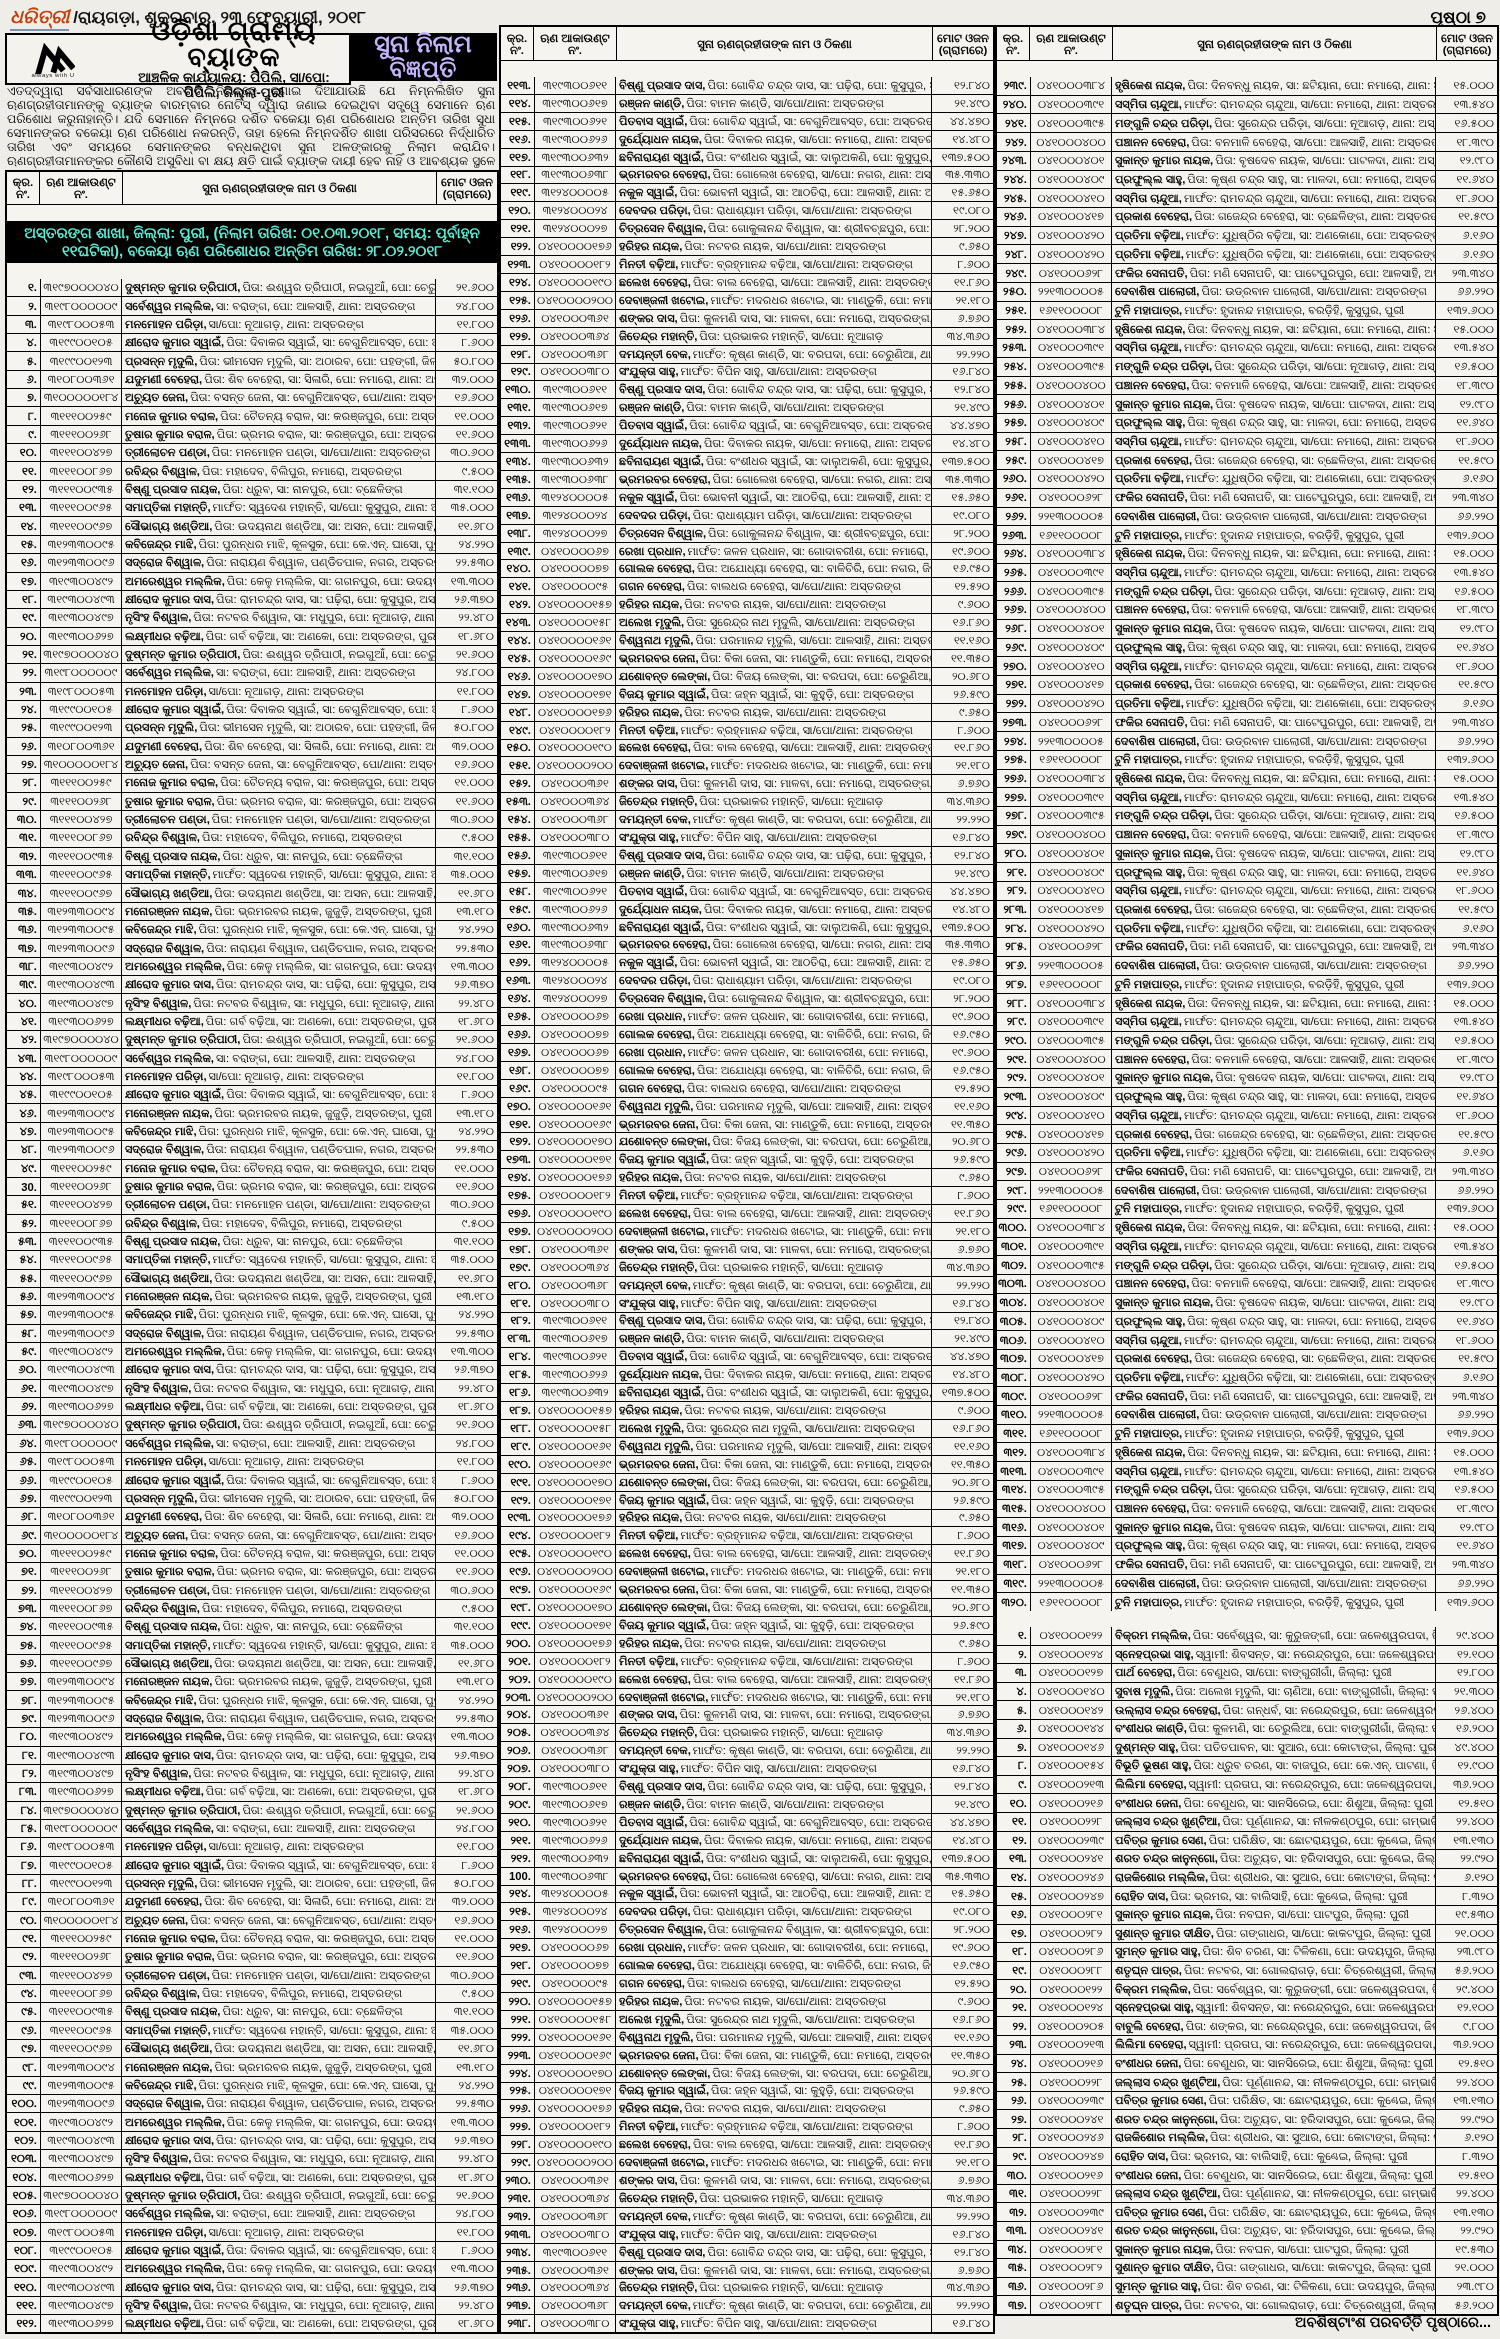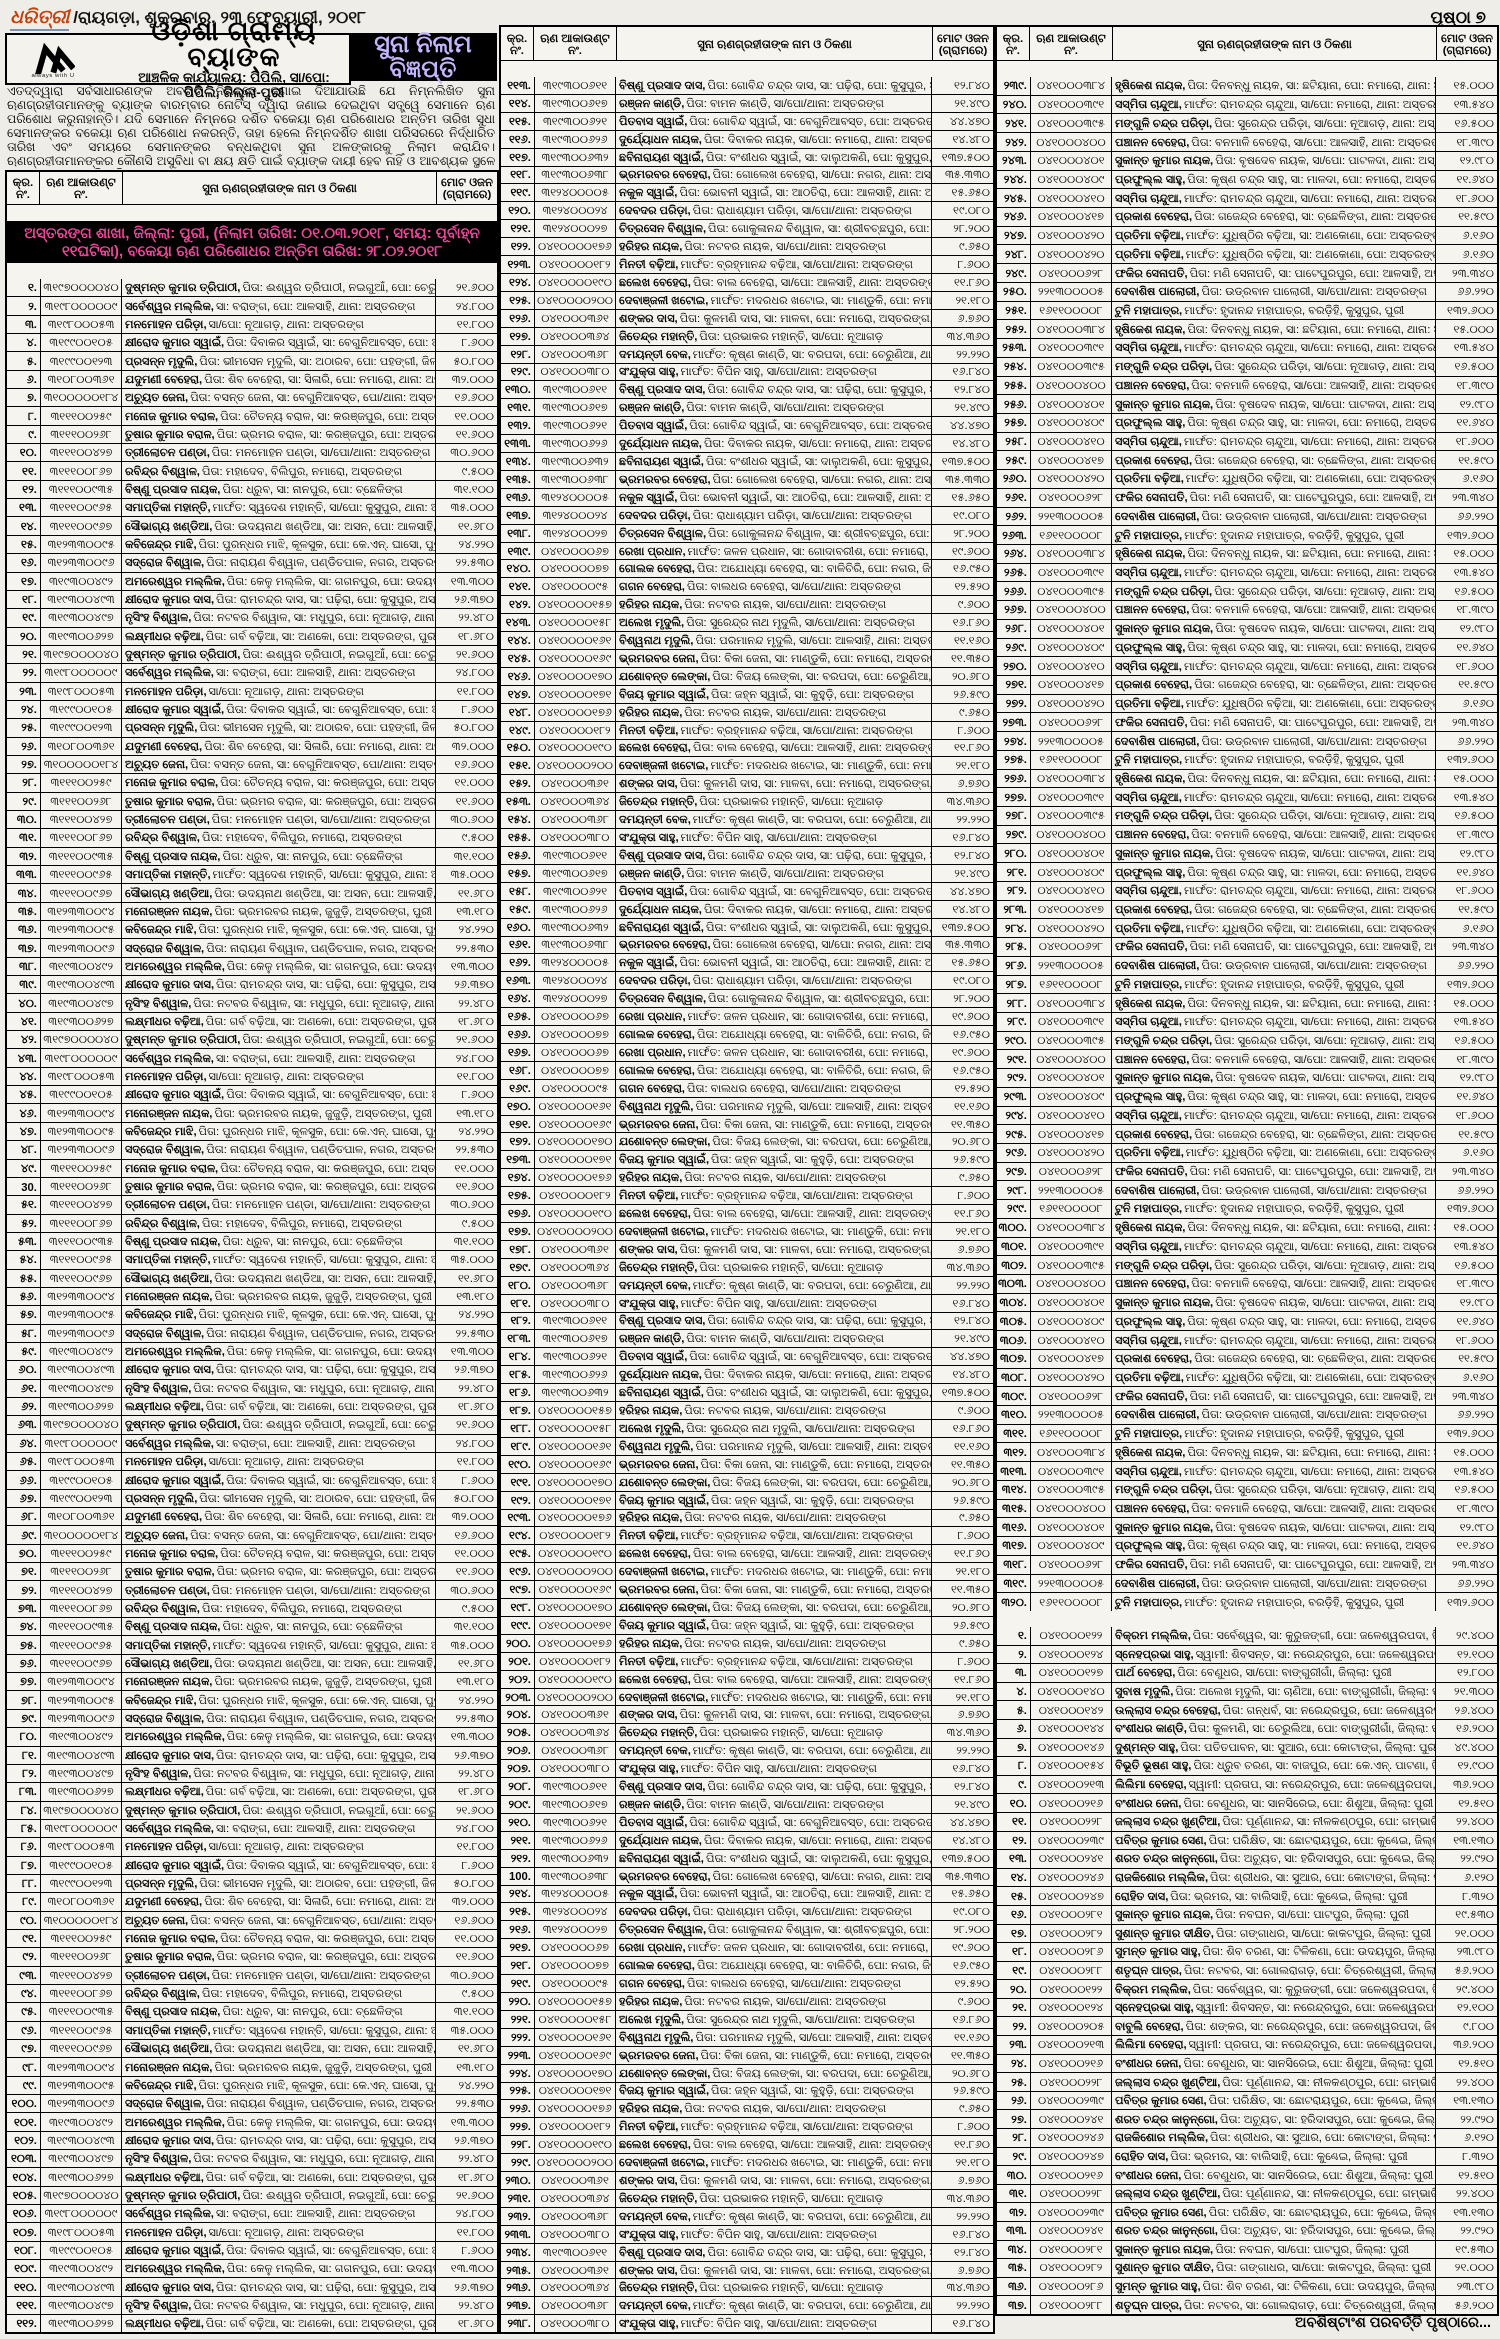--- a/index.html
+++ b/index.html
@@ -27,21 +27,21 @@
          letter-spacing:-.1px;overflow:hidden;}
   
   .tablebox{border:2px solid #000;background:#f6f4ee;gap:16px;}
   .thead{display:flex;border-bottom:1.5px solid #000;font-weight:bold;font-size:11.5px;
          text-align:center;align-items:stretch;}
   .thead>div{display:flex;align-items:center;justify-content:center;padding:1px 1px;line-height:12px;}
   .th-sl{width:30px;}
   .th-acct{width:80px;border-left:1.5px solid #000;}
   .th-name{flex:1;border-left:1.5px solid #000;}
   .th-wt{width:58px;border-left:1.5px solid #000;}
-  .banner{background:#000;color:#ec4899;font-weight:bold;font-size:15px;line-height:18px;
+  .banner{background:#000;color:#5eead4;font-weight:bold;font-size:15px;line-height:18px;
           text-align:center;display:flex;align-items:center;justify-content:center;padding:1px 4px;}
   .rows{display:flex;flex-direction:column;}
   .row{flex:1 1 0;display:flex;border-top:1px solid #000;font-size:11.3px;
        align-items:center;overflow:hidden;min-height:0;}
   .row:first-child{border-top:none;}
   .c-sl{width:30px;text-align:right;padding-right:3px;font-weight:bold;flex:none;
         white-space:nowrap;overflow:hidden;}
   .c-acct{width:80px;border-left:1px solid #000;text-align:center;flex:none;
           white-space:nowrap;overflow:hidden;align-self:stretch;display:flex;
           align-items:center;justify-content:center;}

